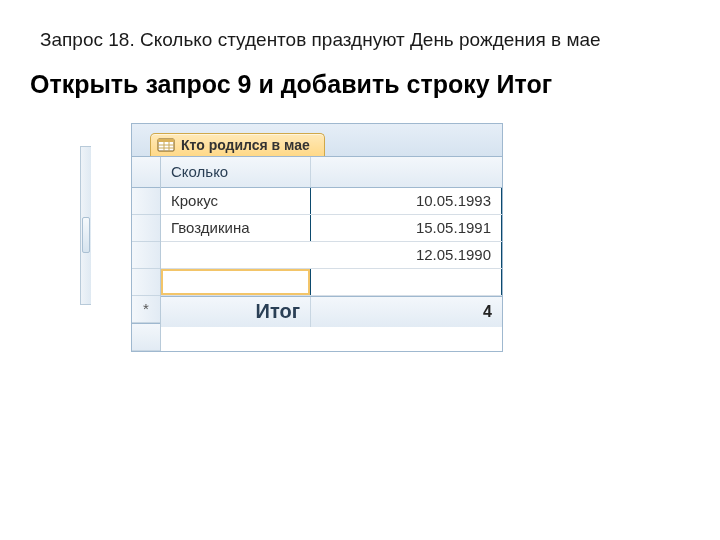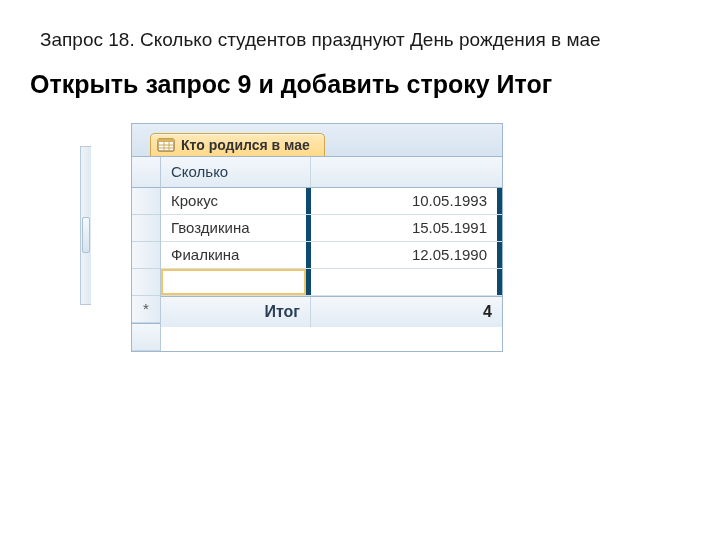--- a/index.html
+++ b/index.html
@@ -118,21 +118,21 @@
   }
   .ch.c1 { width: 150px; }
   .ch.c2 { flex: 1; }
 
   .drow {
     display: flex;
     height: 26px;
     border-bottom: 1px solid #d6dee6;
   }
   .drow .cell {
-    border-right: 5px solid #0c4a6e;
+    border-right: 1px solid #0c4a6e;
     padding: 0 10px;
     font-size: 15px;
     color: #333;
     display: flex;
     align-items: center;
     box-sizing: border-box;
   }
   .cell.c1 { width: 150px; }
   .cell.c2 { flex: 1; justify-content: flex-end; }
 
@@ -147,21 +147,21 @@
     background: linear-gradient(#f3f7fb, #e2ebf4);
     border-top: 1px solid #9fb8cf;
   }
   .totalrow .tlabel {
     width: 150px;
     border-right: 1px solid #c8d6e2;
     display: flex;
     align-items: center;
     justify-content: flex-end;
     padding: 12px 10px;
-    font-size: 16px;
+    font-size: 20px;
     font-weight: bold;
     color: #2a3f55;
     box-sizing: border-box;
   }
   .totalrow .tval {
     flex: 1;
     display: flex;
     align-items: center;
     justify-content: flex-end;
     padding: 0 10px;
@@ -243,21 +243,20 @@
 
           <div class="drow">
             <div class="cell c1">Крокус</div>
             <div class="cell c2">10.05.1993</div>
           </div>
           <div class="drow">
             <div class="cell c1">Гвоздикина</div>
             <div class="cell c2">15.05.1991</div>
           </div>
           <div class="drow">
-            <div class="cell c1">Фиалкина</div>
             <div class="cell c2">12.05.1990</div>
           </div>
           <div class="drow newrow">
             <div class="cell c1"></div>
             <div class="cell c2"></div>
           </div>
 
           <div class="totalrow">
             <div class="tlabel">Итог</div>
             <div class="tval">4</div>

